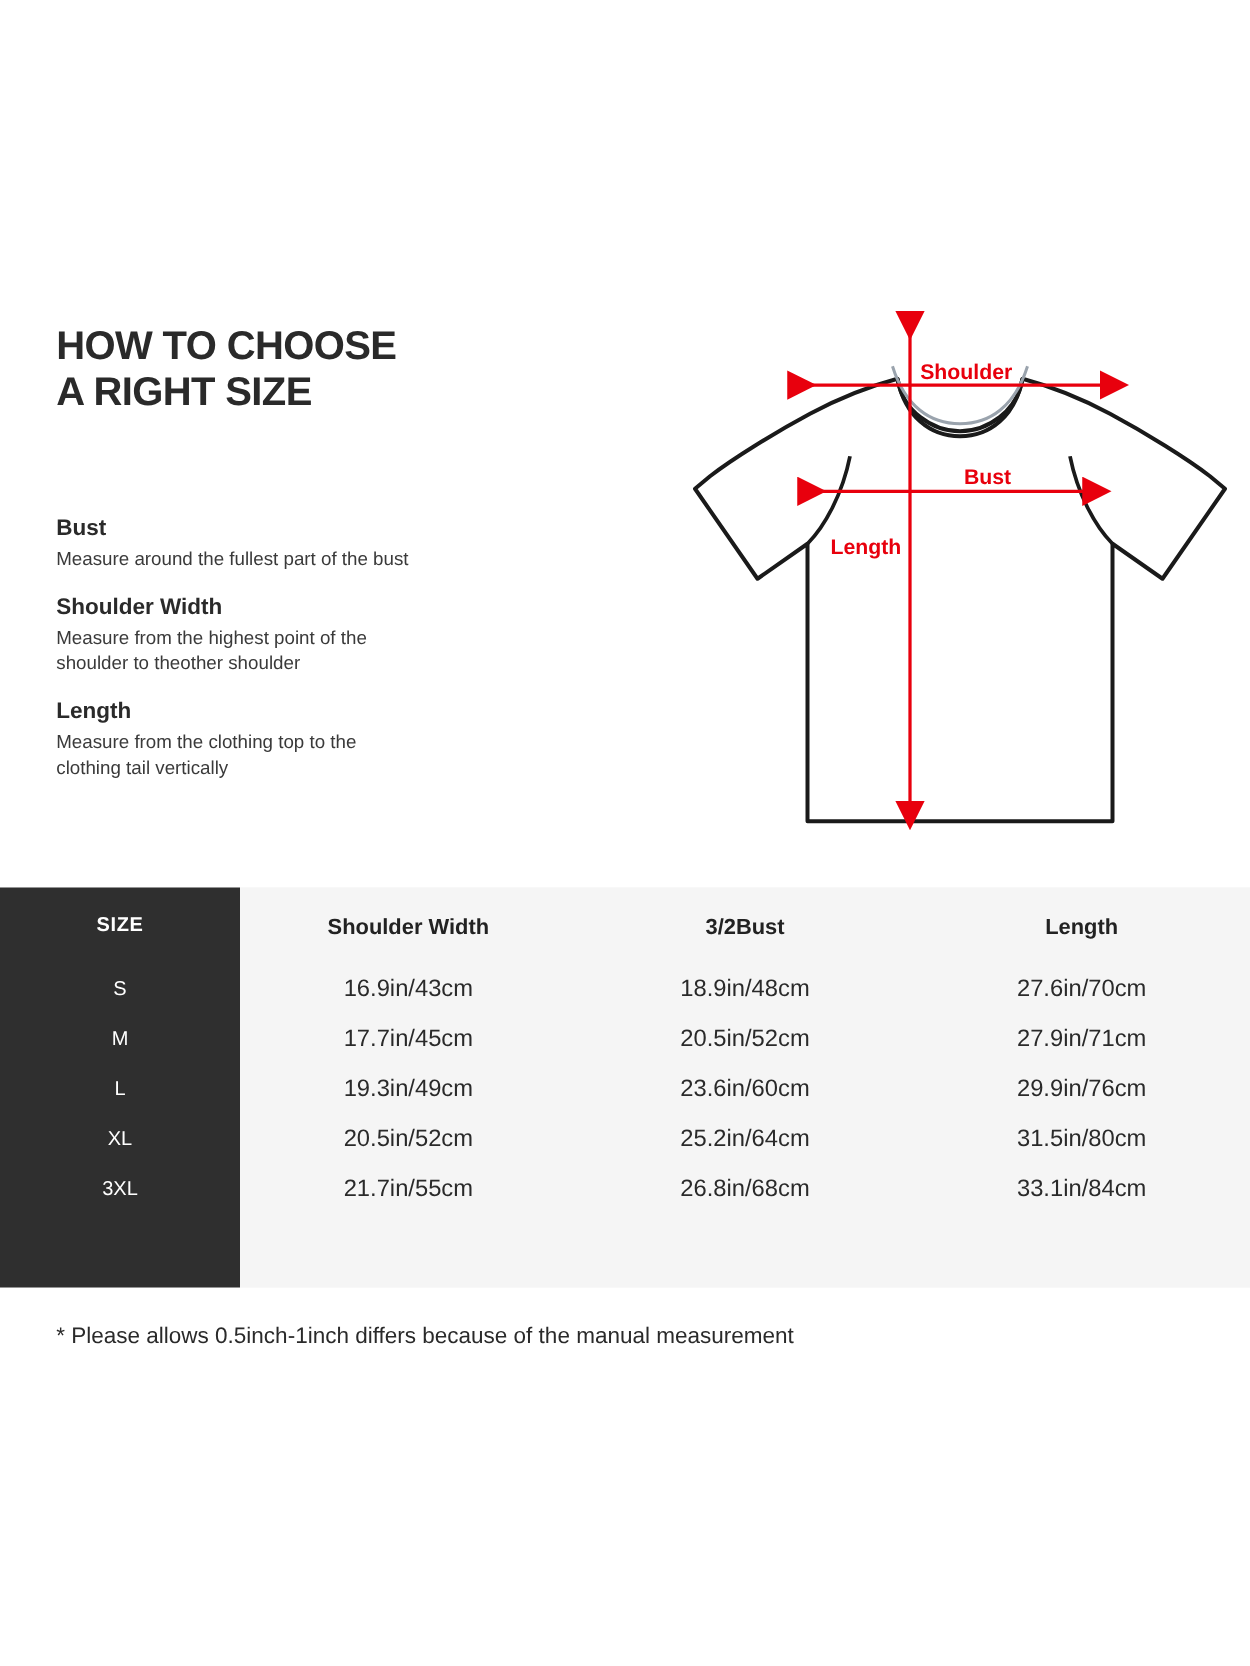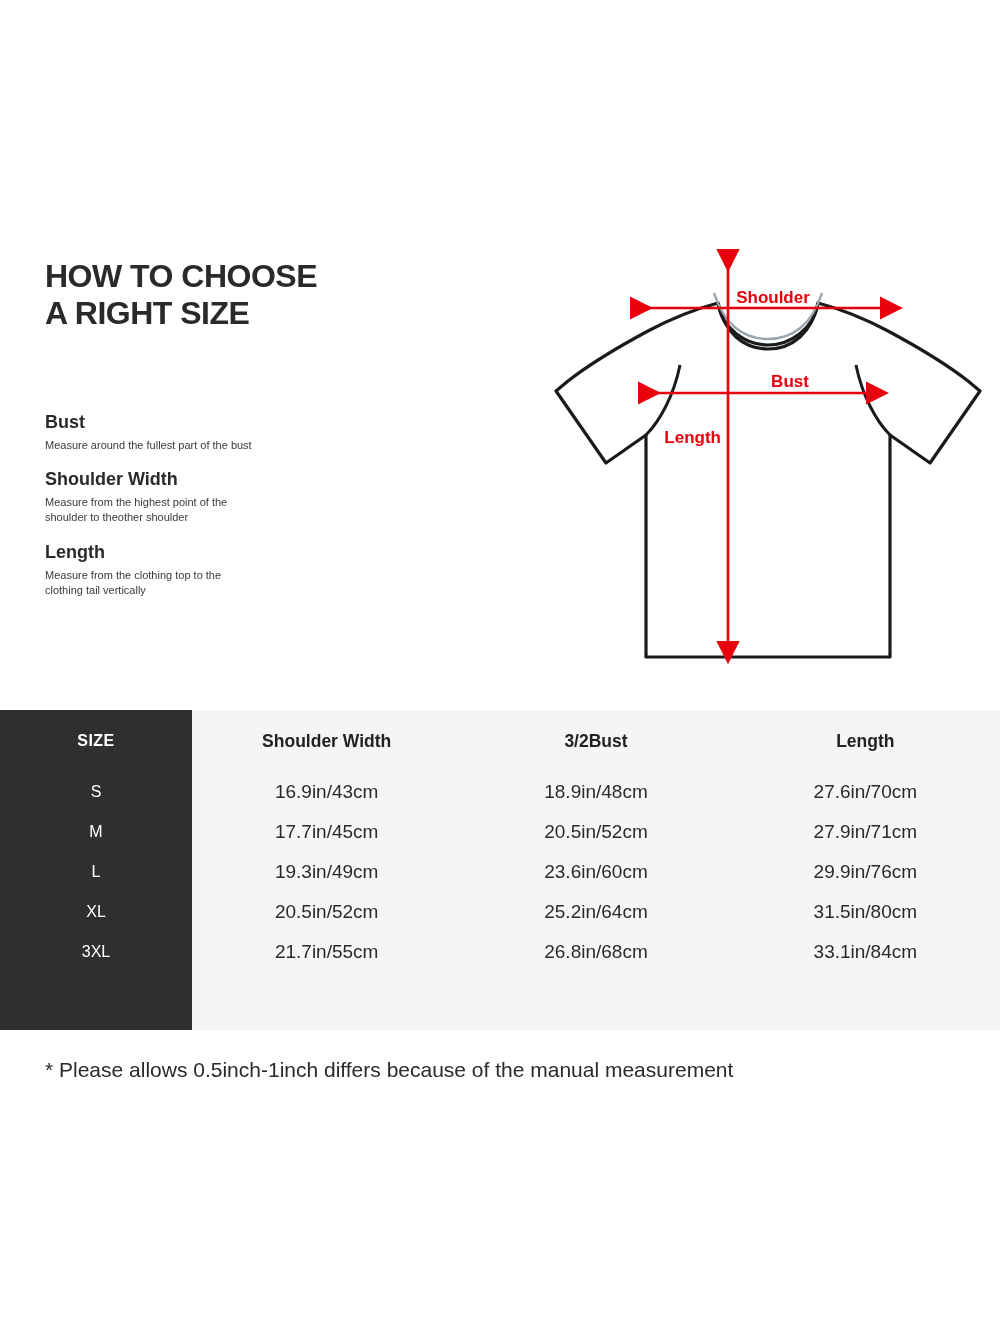--- a/index.html
+++ b/index.html
@@ -49,21 +49,21 @@
     width: 450px;
   }
   .def-block { margin-bottom: 16px; }
   .def-term {
     font-size: 18px;
     font-weight: bold;
     color: #2a2a2a;
     margin-bottom: 5px;
   }
   .def-desc {
-    font-size: 11px;
+    font-size: 15px;
     line-height: 1.38;
     color: #3a3a3a;
     white-space: pre-line;
   }
 
   .shirt-wrap {
     position: absolute;
     left: 528px;
     top: 245px;
     width: 480px;
@@ -114,21 +114,21 @@
     color: #2a2a2a;
   }
   .col-size .cell { color: #ffffff; font-size: 16px; }
   .r3 { display: flex; width: 100%; }
   .r3 > div { flex: 1 1 0; text-align: center; }
 
   .note {
     position: absolute;
     top: 1058px;
     left: 45px;
-    font-size: 21px;
+    font-size: 18px;
     color: #2a2a2a;
   }
   .lbl {
     font-family: "Liberation Sans", sans-serif;
     font-size: 17px;
     font-weight: bold;
     fill: #e8000d;
   }
 </style>
 </head>

